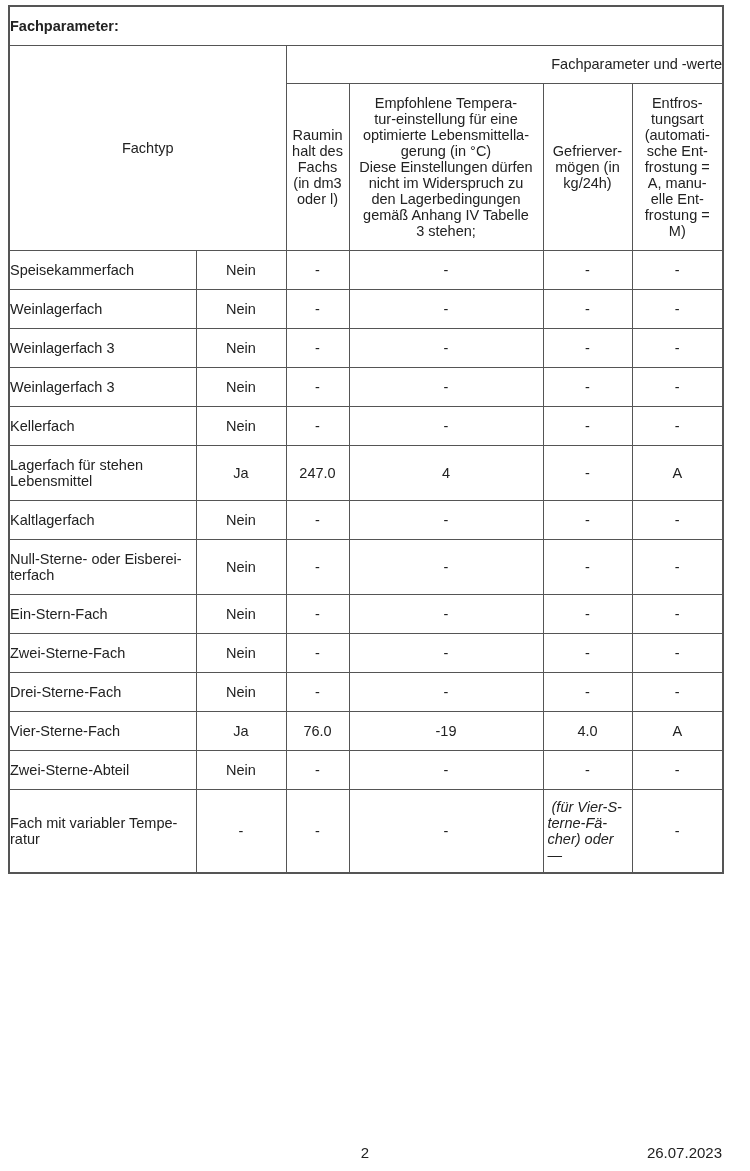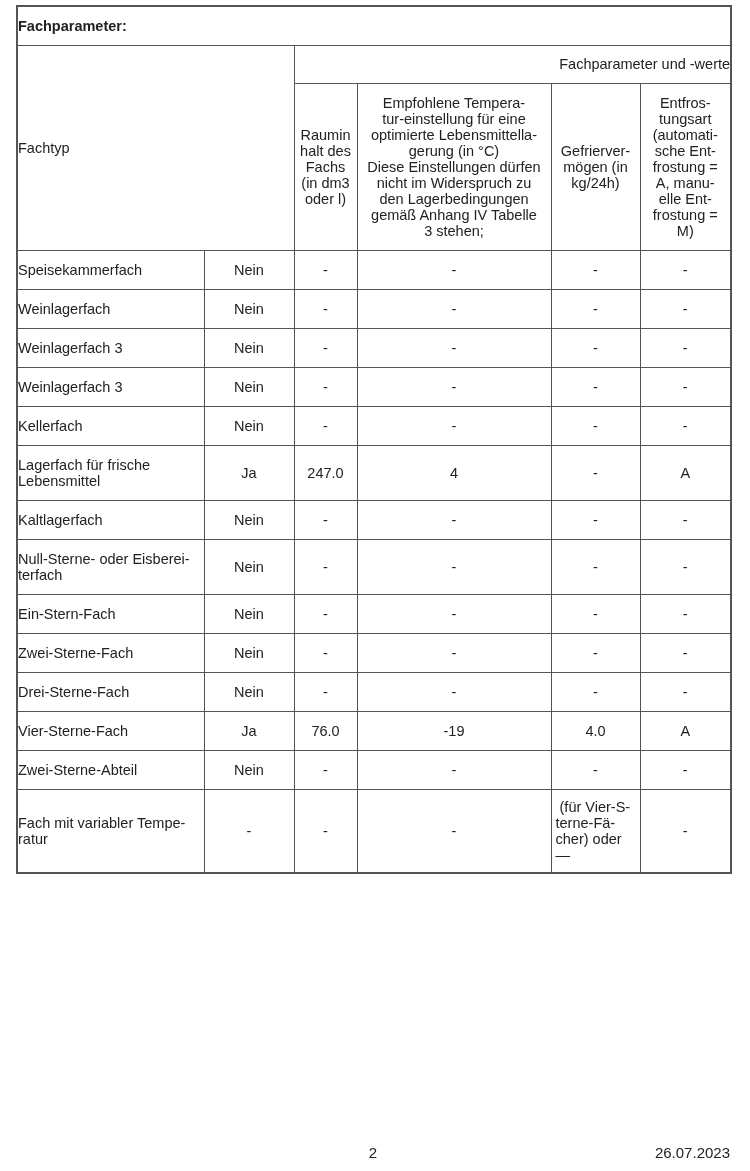--- a/index.html
+++ b/index.html
@@ -3,21 +3,21 @@
 <meta charset="utf-8">
 <style>
   html, body { margin: 0; padding: 0; }
   body {
     width: 750px; height: 1171px;
     background: #ffffff;
     font-family: "Liberation Sans", sans-serif;
     color: #222222;
     position: relative;
   }
-  .page { position: absolute; left: 8px; top: 0; width: 663px; height: 1171px; }
+  .page { position: absolute; left: 0; top: 0; width: 663px; height: 1171px; }
 
   table.fach-table {
     position: absolute;
     left: 8px; top: 5px;
     width: 714px;
     border-collapse: collapse;
     table-layout: fixed;
     border: 2px solid #555555;
   }
   table.fach-table td {
@@ -28,20 +28,21 @@
     overflow: hidden;
     padding: 0;
   }
   td.title-cell {
     font-weight: bold;
     text-align: left;
     padding-left: 9px;
     font-size: 15px;
   }
   td.fachtyp-cell {
+    text-align: center;
     vertical-align: middle;
   }
   td.group-cell {
     text-align: right;
     vertical-align: middle;
   }
   td.colhead-cell {
     text-align: center;
     vertical-align: top;
     padding-top: 12px;
@@ -54,20 +55,21 @@
     white-space: pre-line;
   }
   td.value-cell {
     text-align: center;
   }
   td.value-cell.left-text {
     text-align: left;
     padding-left: 4px;
     padding-right: 2px;
     white-space: pre-wrap;
+    font-style: italic;
   }
   .footer {
     position: absolute;
     left: 8px; top: 1144px;
     width: 714px; height: 18px;
     font-size: 15px;
   }
   .footer .page-number {
     position: absolute;
     left: 0; right: 0;
@@ -163,21 +165,21 @@
       </tr>
       <tr style="height:39px">
         <td class="label-cell">Kellerfach</td>
         <td class="value-cell">Nein</td>
         <td class="value-cell">-</td>
         <td class="value-cell">-</td>
         <td class="value-cell">-</td>
         <td class="value-cell">-</td>
       </tr>
       <tr style="height:55px">
-        <td class="label-cell">Lagerfach für frische
+        <td class="label-cell">Lagerfach für stehen
 Lebensmittel</td>
         <td class="value-cell">Ja</td>
         <td class="value-cell">247.0</td>
         <td class="value-cell">4</td>
         <td class="value-cell">-</td>
         <td class="value-cell">A</td>
       </tr>
       <tr style="height:39px">
         <td class="label-cell">Kaltlagerfach</td>
         <td class="value-cell">Nein</td>

